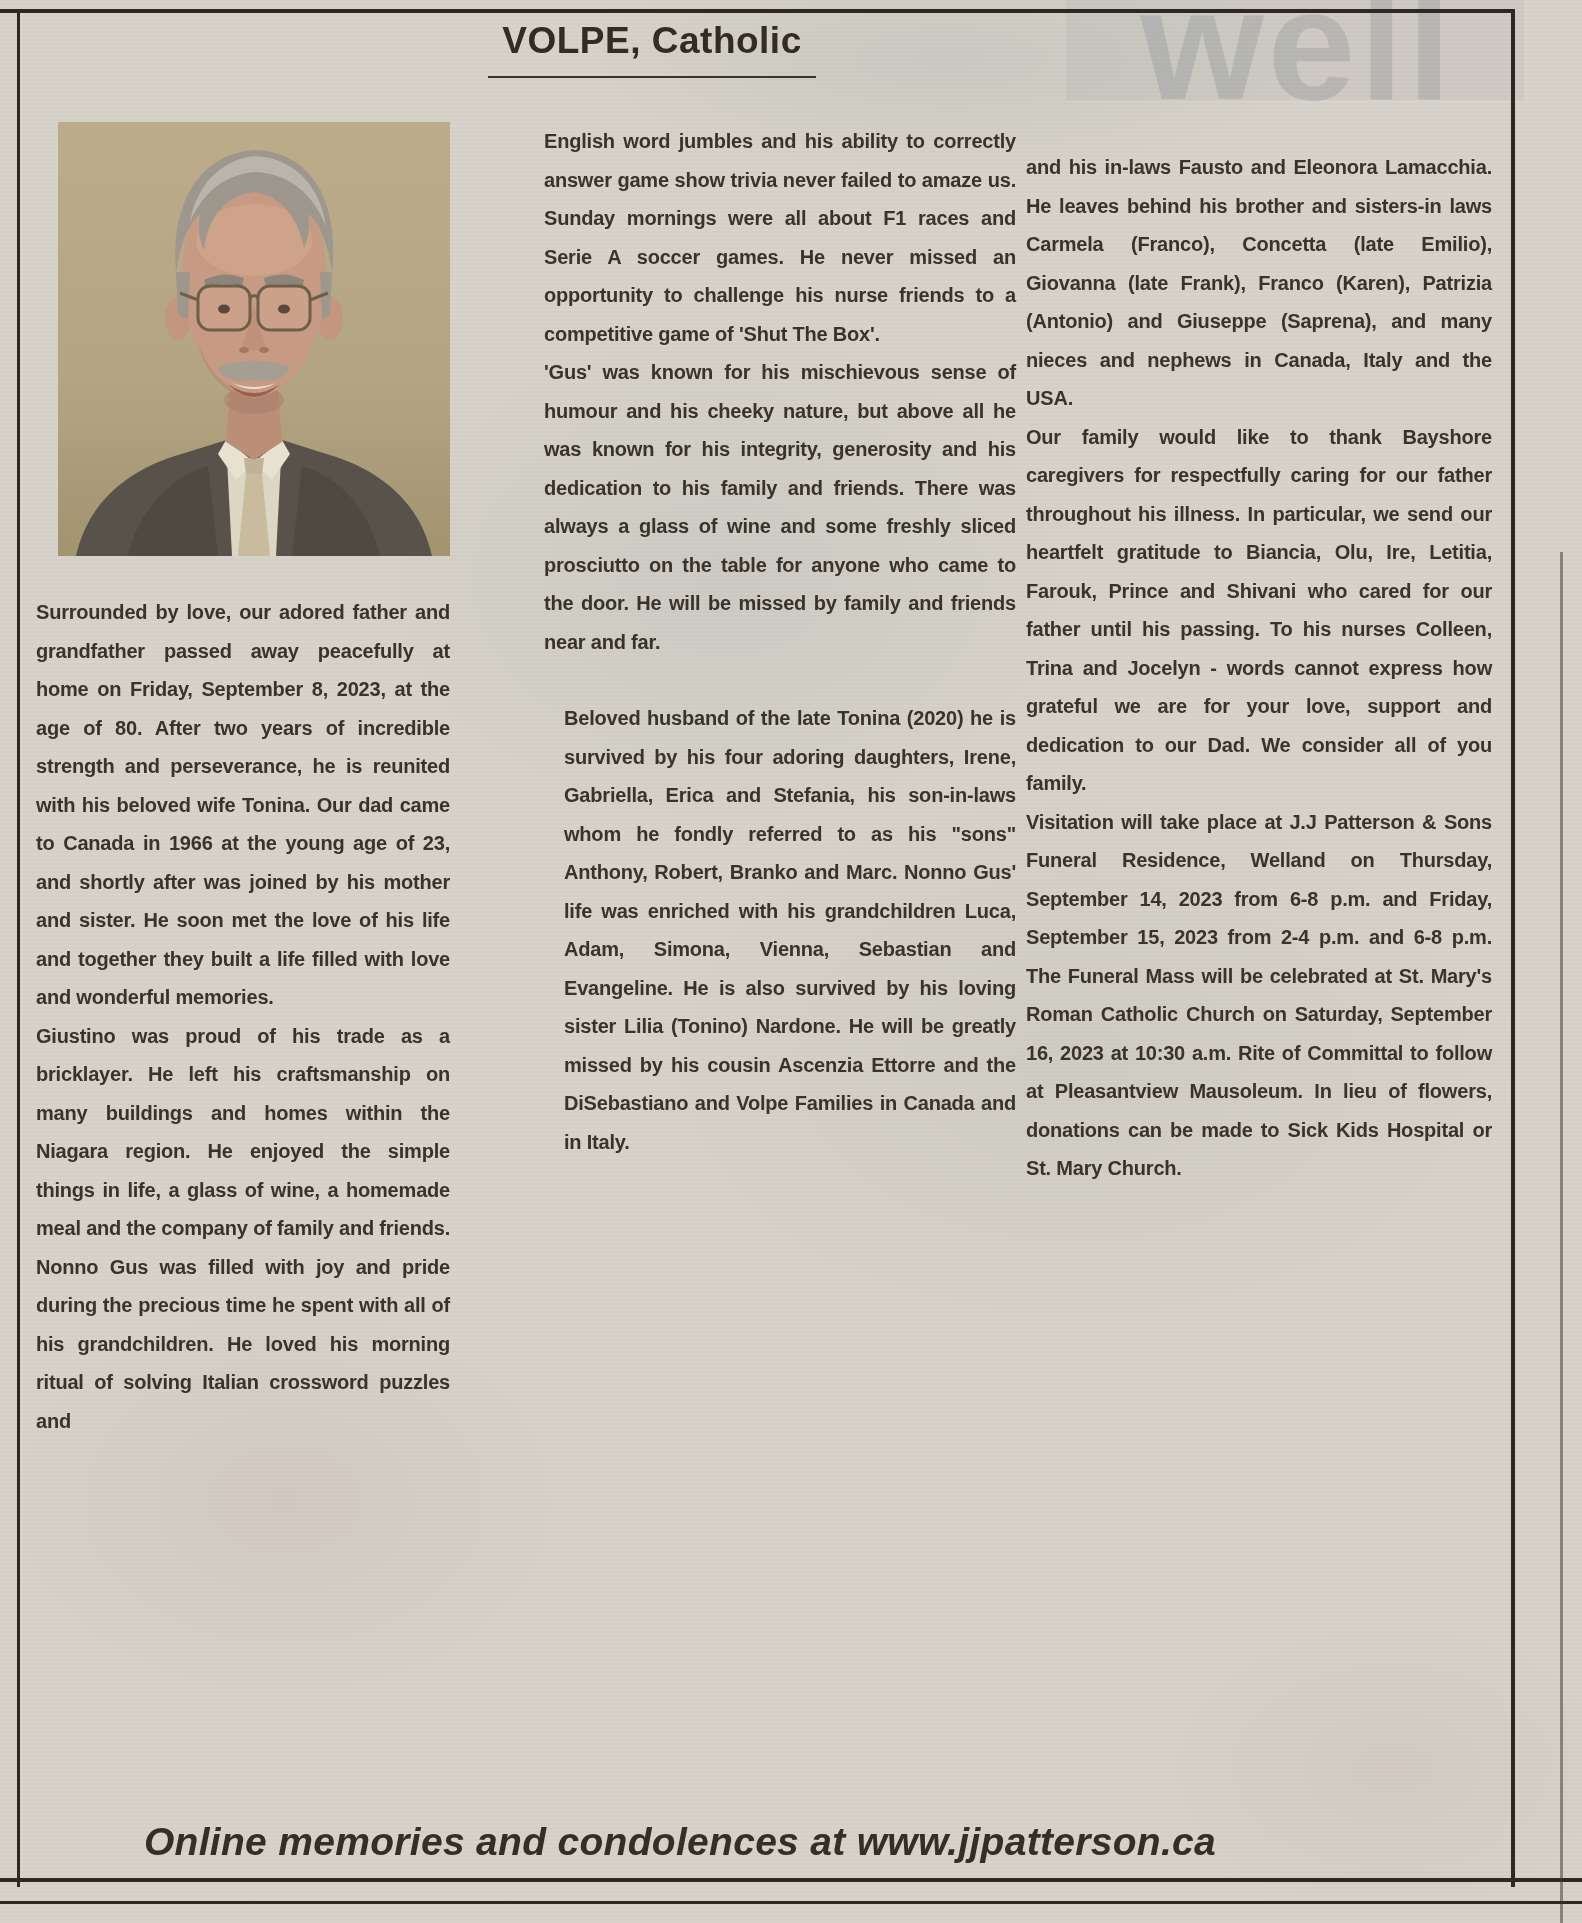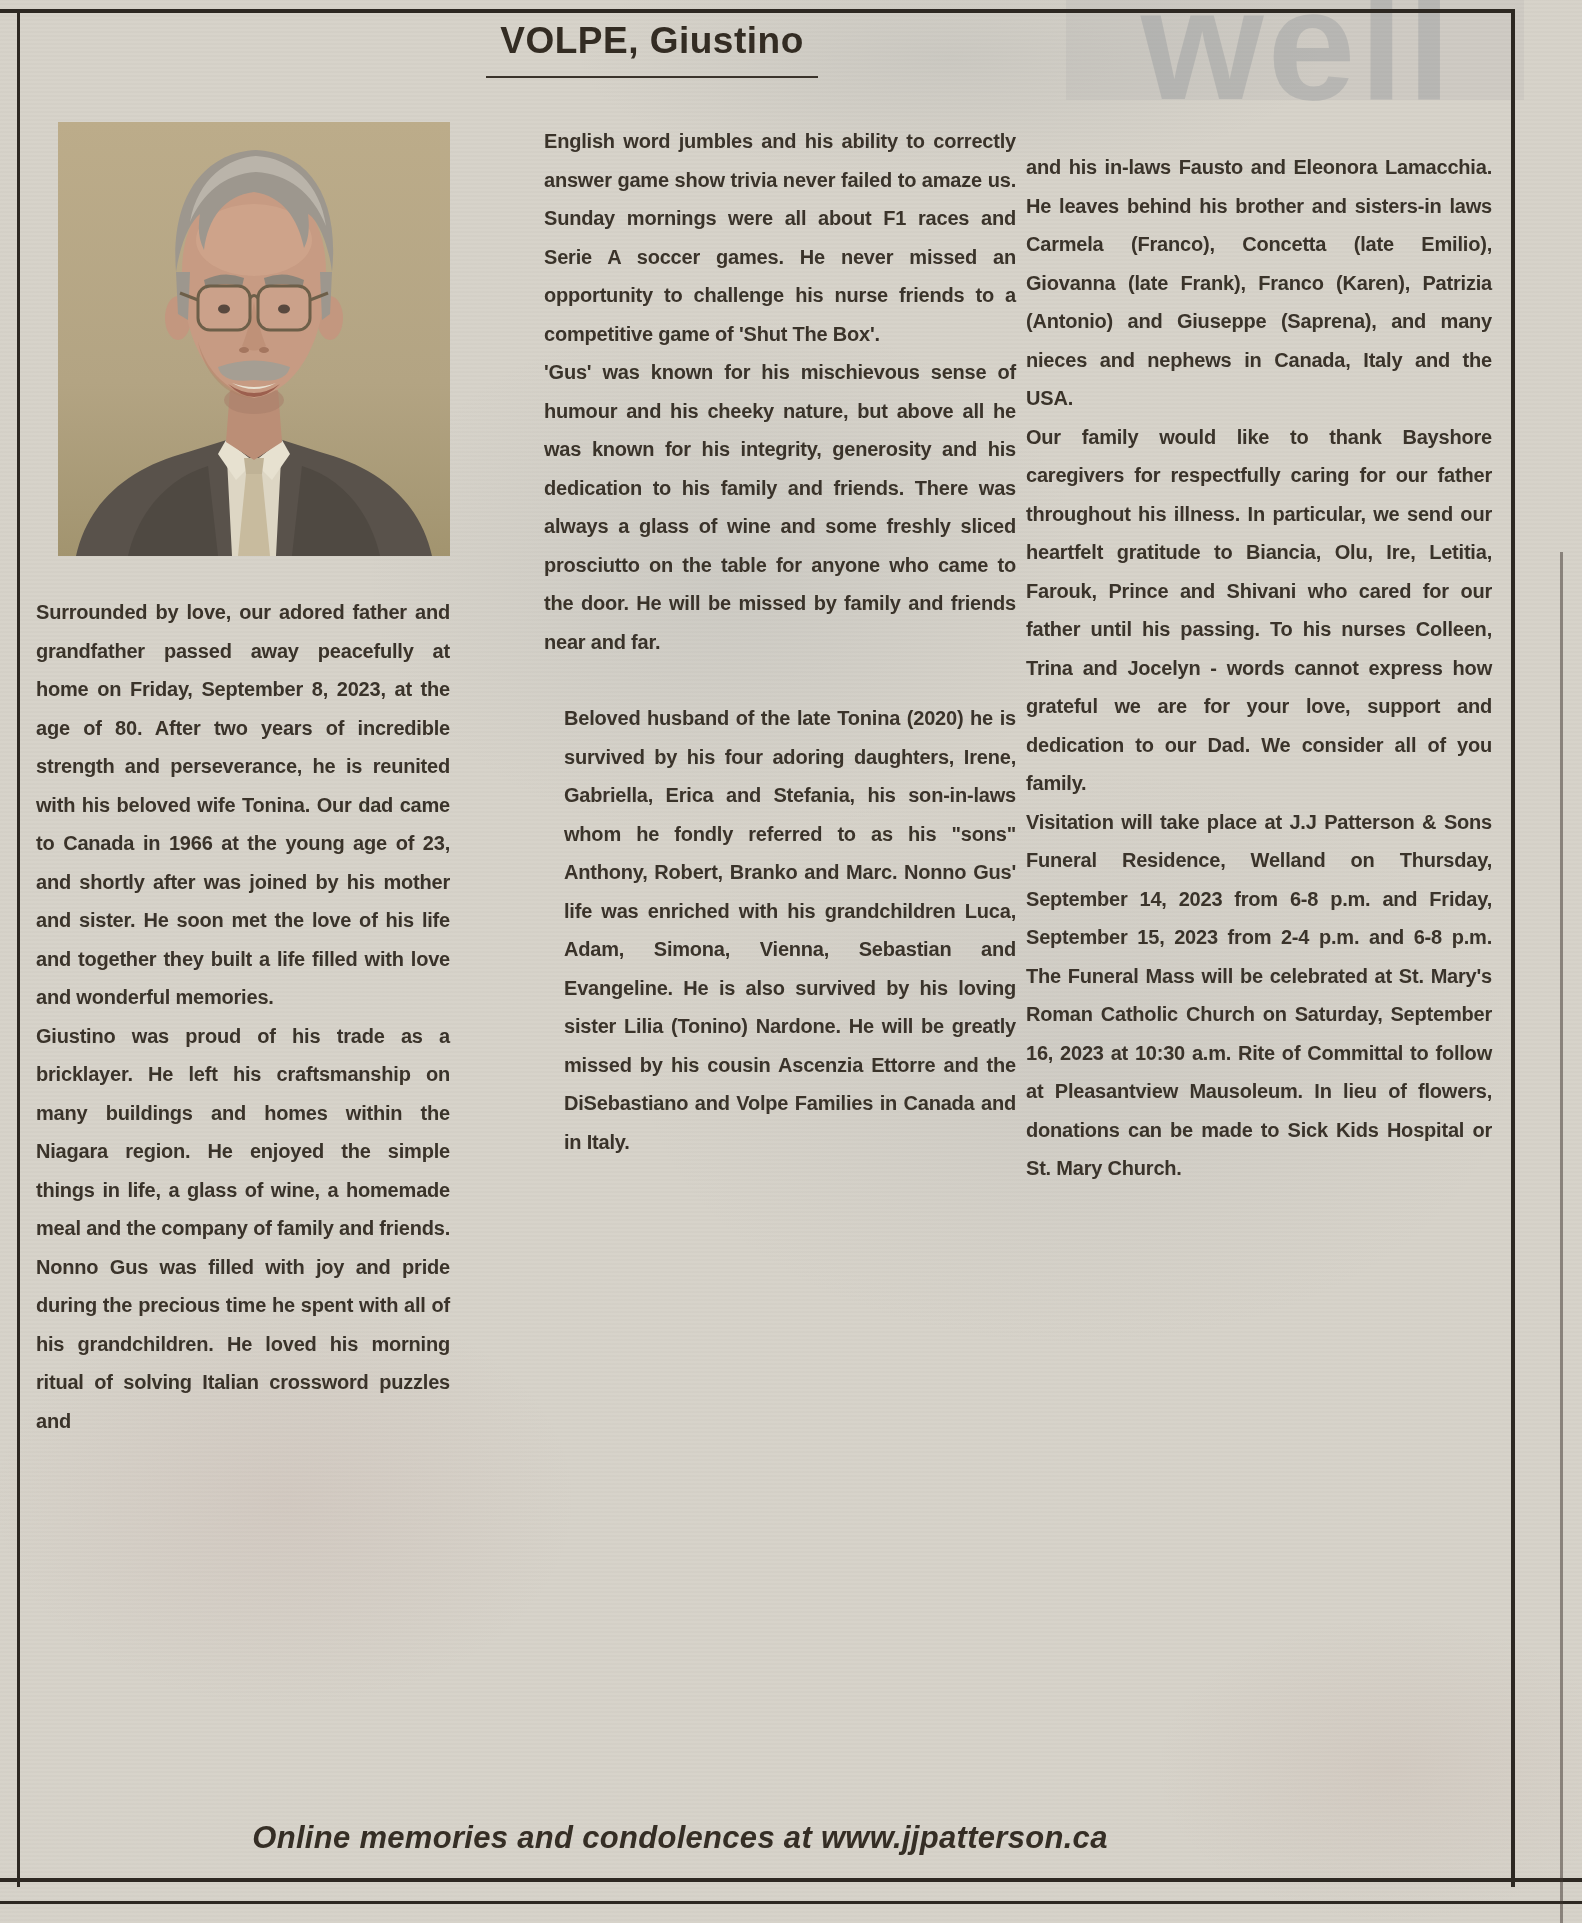--- a/index.html
+++ b/index.html
@@ -52,40 +52,40 @@
   .col{position:absolute;z-index:2;font-size:20px;line-height:38.5px;font-weight:700;letter-spacing:-0.2px;}
   .col p{margin:0;text-align:justify;}
   .col p.cont{text-align-last:justify;}
   .col p.gap{margin-top:38px;margin-left:20px;}
   .col1{left:36px;top:593px;width:414px;}
   .col2{left:544px;top:122px;width:472px;}
   .col3{left:1026px;top:128px;width:466px;margin-top:20px;}
 
   .footer{
     position:absolute;left:0;top:1820px;width:1360px;text-align:center;z-index:4;
-    font-size:31px;font-weight:700;font-style:italic;color:#352e25;letter-spacing:0.3px;
+    font-size:39px;font-weight:700;font-style:italic;color:#352e25;letter-spacing:0.3px;
   }
 </style>
 </head>
 <body>
 
 <div class="page">
 
   <div class="ghost-block"></div>
   <div class="ghost-well">well</div>
 
   <div class="rule rule-top"></div>
   <div class="rule rule-left"></div>
   <div class="rule rule-right"></div>
   <div class="rule rule-bottom1"></div>
   <div class="rule rule-bottom2"></div>
   <div class="page-edge"></div>
 
   <div class="title-wrap">
-    <h1>VOLPE, Giustino</h1>
+    <h1>VOLPE, Catholic</h1>
   </div>
 
   <div class="photo" title="elderly man with swept-back grey hair, wire-rim glasses and grey moustache, wearing a dark suit, white shirt and light tie on a tan background">
     <svg width="392" height="434" viewBox="0 0 392 434">
       <defs>
         <linearGradient id="pbg" x1="0" y1="0" x2="0" y2="1">
           <stop offset="0" stop-color="#bcac8a"></stop>
           <stop offset="0.6" stop-color="#b3a483"></stop>
           <stop offset="1" stop-color="#a2946f"></stop>
         </linearGradient>

